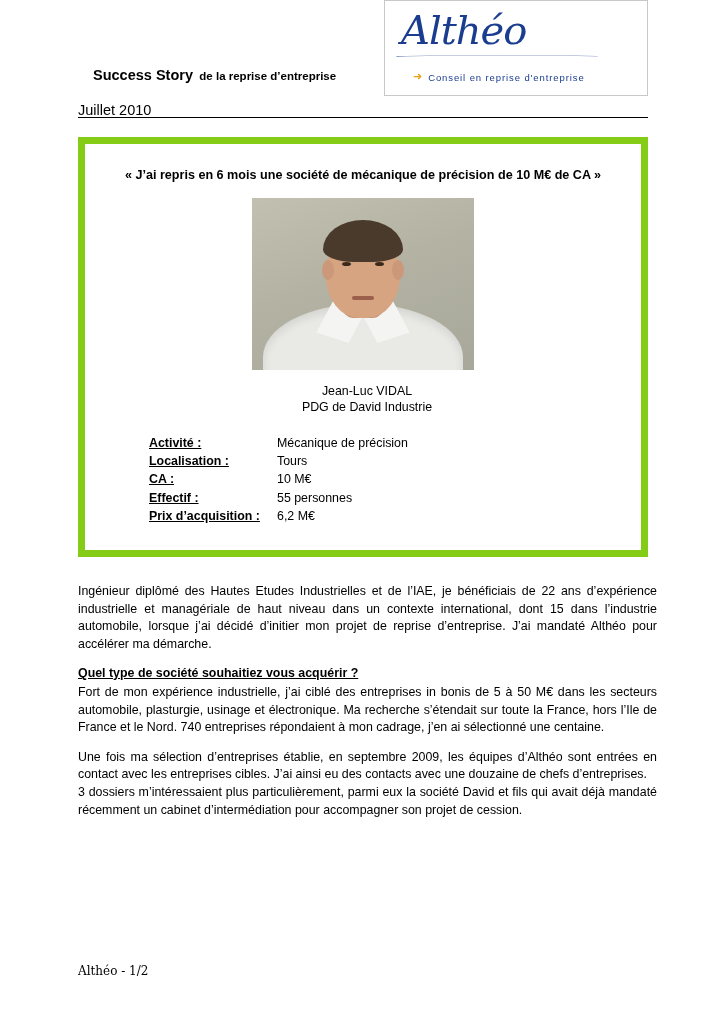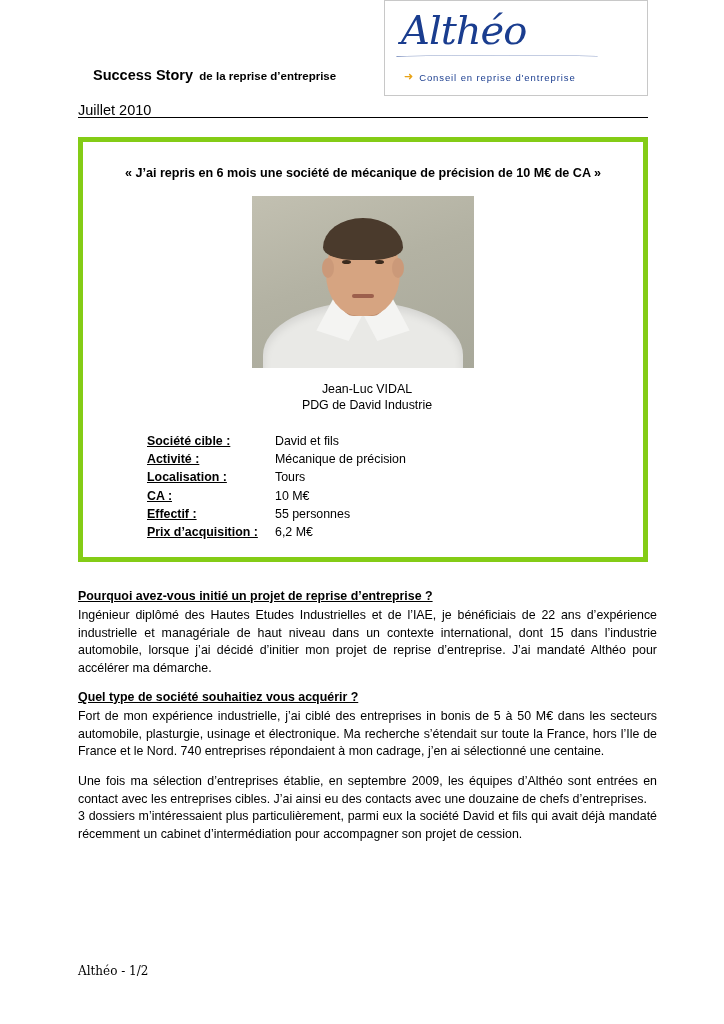--- a/index.html
+++ b/index.html
@@ -77,21 +77,21 @@
   }
   .logo-swoosh {
     position: absolute;
     left: 10px;
     top: 54px;
     width: 204px;
     height: 2px;
   }
   .logo-tag {
     position: absolute;
-    left: 19px;
+    left: 28px;
     bottom: 12px;
     font-size: 9.5px;
     color: #1a3d8f;
     letter-spacing: 0.9px;
     white-space: nowrap;
   }
   .logo-arrow {
     display: inline-block;
     color: #e8a317;
     font-size: 11px;
@@ -102,21 +102,21 @@
     position: absolute;
     left: 0;
     right: 0;
     bottom: 0;
     border-bottom: 1.5px solid #000;
   }
 
   
   .story-box {
     margin: 19px 76px 0 78px;
-    border: 5px solid #84cc16;
+    border: 7px solid #84cc16;
     box-sizing: border-box;
     padding: 18px 14px 16px 14px;
     min-height: 420px;
   }
   .story-quote {
     text-align: center;
     font-size: 12.6px;
     font-weight: bold;
     margin: 6px 0 16px 0;
   }
@@ -328,24 +328,20 @@
         <div class="eye-r"></div>
         <div class="mouth"></div>
       </div>
     </div>
 
     <div class="person-name">Jean-Luc VIDAL</div>
     <div class="person-role">PDG de David Industrie</div>
 
     <div class="facts">
       <div class="fact-row">
-        <div class="fact-label">Société cible :</div>
-        <div class="fact-value">David et fils</div>
-      </div>
-      <div class="fact-row">
         <div class="fact-label">Activité :</div>
         <div class="fact-value">Mécanique de précision</div>
       </div>
       <div class="fact-row">
         <div class="fact-label">Localisation :</div>
         <div class="fact-value">Tours</div>
       </div>
       <div class="fact-row">
         <div class="fact-label">CA :</div>
         <div class="fact-value">10 M€</div>
@@ -356,21 +352,20 @@
       </div>
       <div class="fact-row">
         <div class="fact-label">Prix d’acquisition :</div>
         <div class="fact-value">6,2 M€</div>
       </div>
     </div>
   </div>
 
   <div class="body-content">
     <div class="qa-block">
-      <div class="qa-question">Pourquoi avez-vous initié un projet de reprise d’entreprise ?</div>
       <div class="qa-answer">
         <p>Ingénieur diplômé des Hautes Etudes Industrielles et de l’IAE, je bénéficiais de 22 ans d’expérience industrielle et managériale de haut niveau dans un contexte international, dont 15 dans l’industrie automobile, lorsque j’ai décidé d’initier mon projet de reprise d’entreprise. J’ai mandaté Althéo pour accélérer ma démarche.</p>
       </div>
     </div>
 
     <div class="qa-block">
       <div class="qa-question">Quel type de société souhaitiez vous acquérir ?</div>
       <div class="qa-answer">
         <p>Fort de mon expérience industrielle, j’ai ciblé des entreprises in bonis de 5 à 50 M€ dans les secteurs automobile, plasturgie, usinage et électronique. Ma recherche s’étendait sur toute la France, hors l’Ile de France et le Nord. 740 entreprises répondaient à mon cadrage, j’en ai sélectionné une centaine.</p>
       </div>

